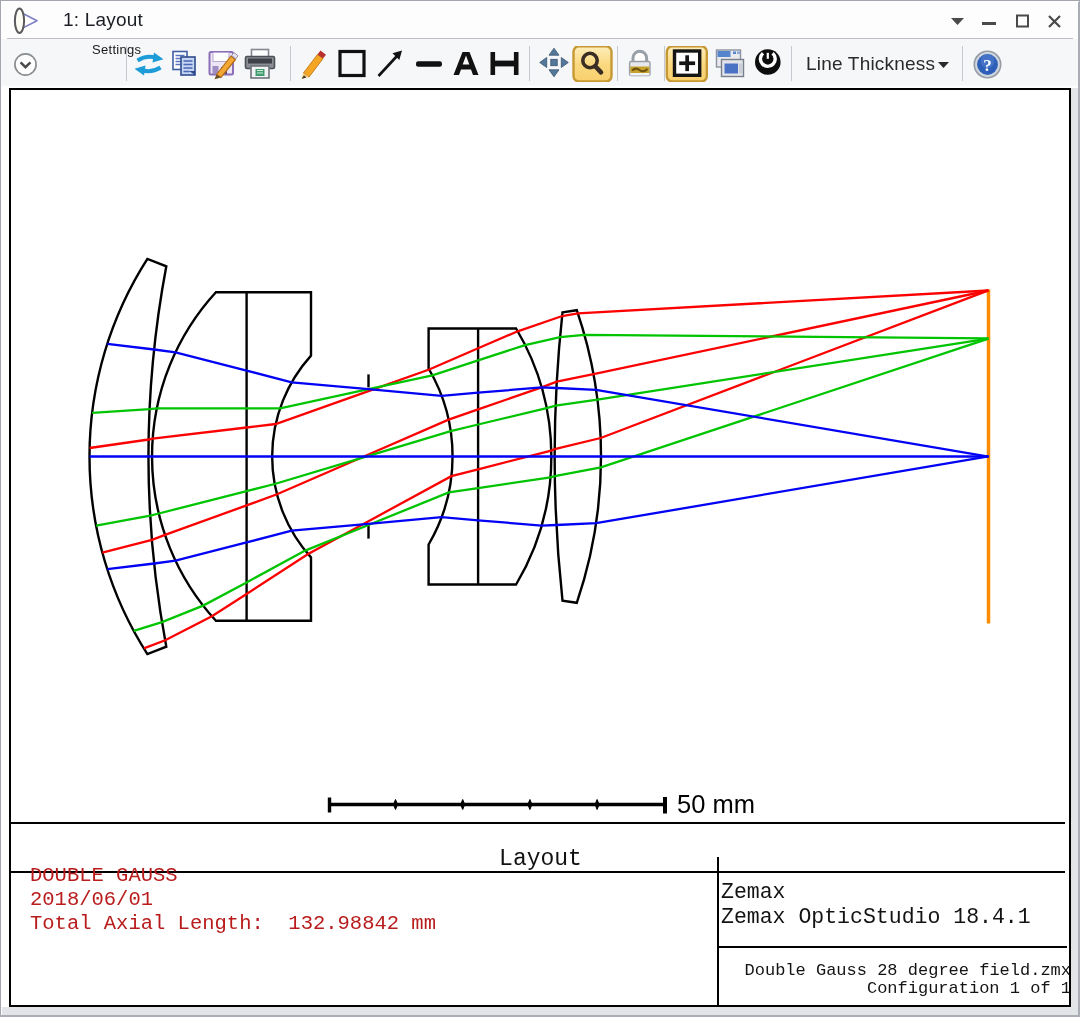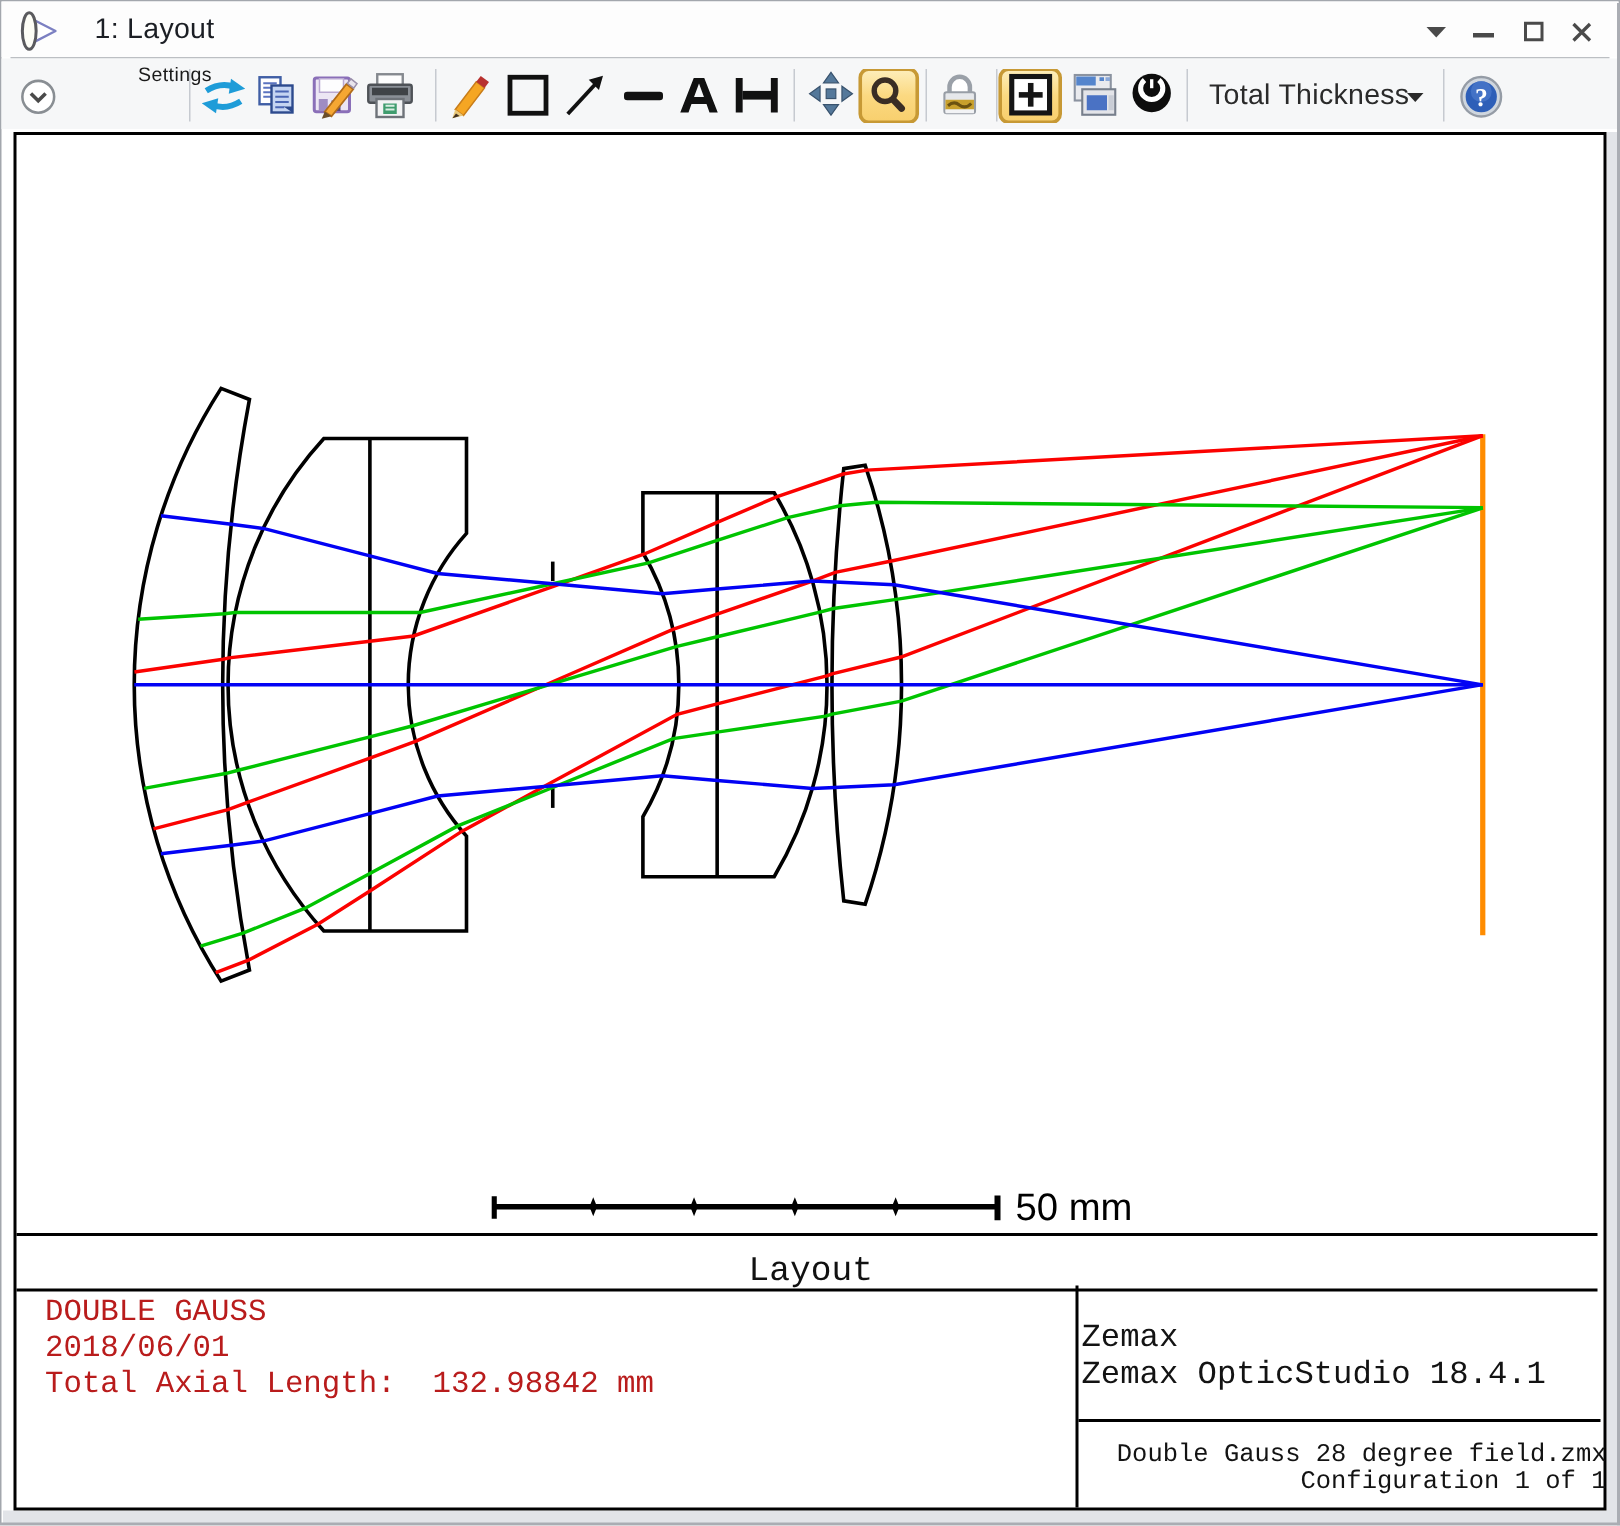--- a/index.html
+++ b/index.html
@@ -4,21 +4,21 @@
 body{width:1080px;height:1017px;position:relative;font-family:"Liberation Sans",sans-serif;background:#fff;overflow:hidden;}
 .abs{position:absolute;}
 #frame{left:0;top:0;width:1078px;height:1015px;border:1px solid #a3a7ad;background:#fff;}
 #titlebar{left:1px;top:1px;width:1078px;height:37px;background:#fdfdfd;}
 #tsep{left:7px;top:38px;width:1066px;height:1px;background:#bcbfc3;}
 #toolbar{left:1px;top:39px;width:1078px;height:47px;background:#f6f7f8;}
 #titletext{left:47px;top:9px;font-size:19px;letter-spacing:0.2px;color:#1b1e24;margin-left:16px;}
 #settingstext{left:48px;top:42px;font-size:13px;letter-spacing:0.3px;color:#1a1a1a;margin-left:44px;}
 #linethick{left:806px;top:53px;font-size:19px;letter-spacing:0.2px;color:#2a2a2a;}
 .sep{top:46px;width:1px;height:35px;background:#c6cad0;}
-#band{left:11px;top:822px;width:1054px;height:24px;border-top:2px solid #000;border-bottom:2px solid #000;padding-top:11px;text-indent:5px;text-align:center;font-family:"Liberation Mono",monospace;font-size:23px;color:#111;line-height:24px;}
+#band{left:11px;top:822px;width:1054px;height:24px;border-top:2px solid #000;border-bottom:2px solid #000;padding-top:23px;text-indent:5px;text-align:center;font-family:"Liberation Mono",monospace;font-size:23px;color:#111;line-height:24px;}
 #infoL{left:30px;top:864px;font-family:"Liberation Mono",monospace;font-size:20.5px;line-height:24px;color:#b91c1c;white-space:pre;}
 #vdiv{left:717px;top:857px;width:2px;height:148px;background:#000;}
 #hdiv{left:719px;top:946px;width:348px;height:2px;background:#000;}
 #infoR1{left:721px;top:880px;width:350px;text-align:left;font-family:"Liberation Mono",monospace;font-size:21.5px;line-height:24.5px;color:#131313;}
 #infoR2{left:721px;top:962px;width:350px;text-align:right;font-family:"Liberation Mono",monospace;font-size:17px;line-height:17.5px;color:#131313;}
 #canvasborder{left:9px;top:88px;width:1058px;height:915px;border:2px solid #000;background:#fff;}
 </style></head>
 <body>
 <div class="abs" id="frame"></div>
 <div class="abs" id="titlebar"></div>
@@ -162,21 +162,21 @@
 <rect x="633.7" y="6.8" width="2.2" height="6" fill="#fff"></rect>
 </svg>
 
 <svg class="abs" style="left:973px;top:50px" width="29" height="29" viewBox="0 0 29 29">
 <circle cx="14.5" cy="14.5" r="13.2" fill="#cfd6de" stroke="#959ca6" stroke-width="1.6"></circle>
 <circle cx="14.5" cy="14.5" r="10.4" fill="#2e5fb8"></circle>
 <circle cx="14.5" cy="11" r="7" fill="#4f7dce" opacity="0.65"></circle>
 <text x="14.5" y="20.5" text-anchor="middle" font-family="Liberation Serif,serif" font-weight="bold" font-size="17px" fill="#fff">?</text>
 </svg>
 
-<div class="abs" id="linethick">Total Thickness</div>
+<div class="abs" id="linethick">Line Thickness</div>
 <svg class="abs" style="left:936px;top:60px" width="16" height="10" viewBox="0 0 16 10">
     <path d="M2 2 L13 2 L7.5 8 Z" fill="#2a2a2a"></path>
   </svg>
 
 <div class="abs" id="canvasborder"></div>
 <div class="abs" id="band">Layout</div>
 <div class="abs" id="infoL">DOUBLE GAUSS
 2018/06/01
 Total Axial Length:  132.98842 mm</div>
 <div class="abs" id="vdiv"></div>

